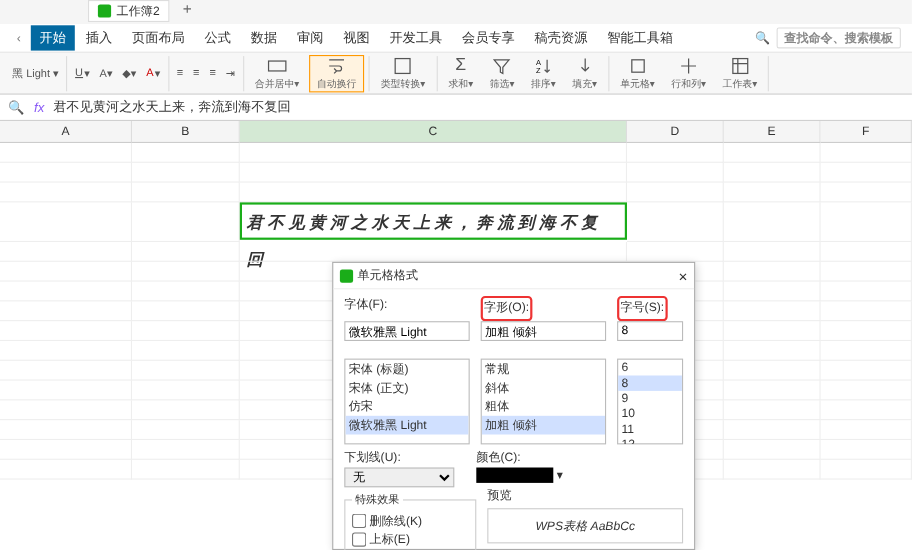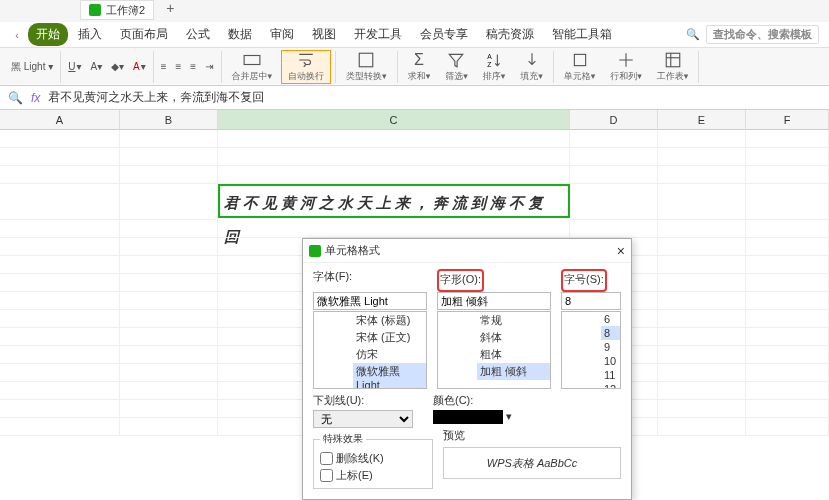--- a/index.html
+++ b/index.html
@@ -8,21 +8,21 @@
 
 .titlebar { height: 22px; background: #f5f5f5; display: flex; align-items: flex-start; padding-left: 80px; }
 .tab { display: flex; align-items: center; height: 20px; padding: 0 8px; background: #fff; border: 1px solid #ddd; font-size: 11px; gap: 5px; }
 .tab-icon { width: 12px; height: 12px; background: #1aad19; border-radius: 2px; display: inline-block; }
 .tab-add { margin-left: 6px; font-size: 14px; color: #666; cursor: pointer; padding: 0 6px; }
 
 
 .menubar { height: 26px; background: #fff; display: flex; align-items: center; padding-left: 8px; gap: 2px; border-bottom: 1px solid #e0e0e0; }
 .menu-left { width: 18px; height: 18px; display: flex; align-items: center; justify-content: center; color: #777; }
 .menu-item { padding: 3px 8px; font-size: 12px; cursor: pointer; }
-.menu-item.active { background: #4d7c0f; color: #fff; border-radius: 10px; }
+.menu-item.active { background: #0369a1; color: #fff; border-radius: 0; }
 .menu-right { margin-left: auto; display: flex; align-items: center; gap: 6px; padding-right: 10px; color: #888; font-size: 11px; }
 .search-box { border: 1px solid #ddd; padding: 1px 6px; border-radius: 2px; font-weight: bold; }
 
 
 .ribbon { height: 38px; background: #f7f7f7; border-bottom: 1px solid #d0d0d0; display: flex; align-items: center; padding: 0 4px; font-size: 10px; color: #555; }
 .rib-group { display: flex; align-items: center; gap: 3px; padding: 0 4px; border-right: 1px solid #ddd; height: 32px; }
 .rib-btn { padding: 2px 3px; cursor: pointer; display: flex; align-items: center; gap: 1px; }
 .rib-label { font-size: 9px; color: #666; }
 .rib-big { display: flex; flex-direction: column; align-items: center; padding: 0 6px; gap: 1px; cursor: pointer; }
 .rib-big svg { width: 18px; height: 18px; }
@@ -48,21 +48,21 @@
 .dlg-title { height: 24px; display: flex; align-items: center; padding: 0 6px; border-bottom: 1px solid #eee; gap: 4px; }
 .dlg-title .close { margin-left: auto; cursor: pointer; font-size: 14px; }
 .dlg-tabs { display: flex; padding: 2px 8px 0; gap: 10px; font-size: 11px; border-bottom: 1px solid #ddd; }
 .dlg-tab { padding: 3px 4px; cursor: pointer; }
 .dlg-tab.active { border-bottom: 2px solid #1aad19; }
 .dlg-body { padding: 6px 10px; }
 .dlg-row { display: flex; gap: 10px; }
 .dlg-col { flex: 1; }
 .dlg-label { font-size: 11px; margin-bottom: 2px; display: block; }
 .dlg-input { width: 100%; border: 1px solid #bbb; padding: 2px 3px; font-size: 11px; }
-.dlg-list { width: 100%; height: 78px; border: 1px solid #bbb; overflow-y: auto; font-size: 11px; margin-top: 1px; padding-left: 39px; }
+.dlg-list { width: 100%; height: 78px; border: 1px solid #bbb; overflow-y: auto; font-size: 11px; margin-top: 16px; }
 .dlg-list-item { padding: 1px 3px; cursor: pointer; }
 .dlg-list-item.sel { background: #d0e0ff; }
 .redbox { border: 2px solid #e33; border-radius: 4px; padding: 1px; display: inline-block; }
 .dlg-select { width: 100px; border: 1px solid #bbb; padding: 1px 3px; font-size: 11px; }
 .color-swatch { width: 70px; height: 14px; background: #000; display: inline-block; vertical-align: middle; }
 .fieldset { border: 1px solid #ccc; padding: 4px 6px; margin-top: 4px; font-size: 11px; }
 .fieldset legend { font-size: 10px; padding: 0 3px; }
 .checkbox-row { display: flex; align-items: center; gap: 3px; padding: 1px 0; }
 .preview-box { border: 1px solid #ccc; height: 32px; display: flex; align-items: center; justify-content: center; font-style: italic; font-size: 11px; margin-top: 4px; }
 .narrow { width: 60px; flex: 0 0 60px; }

